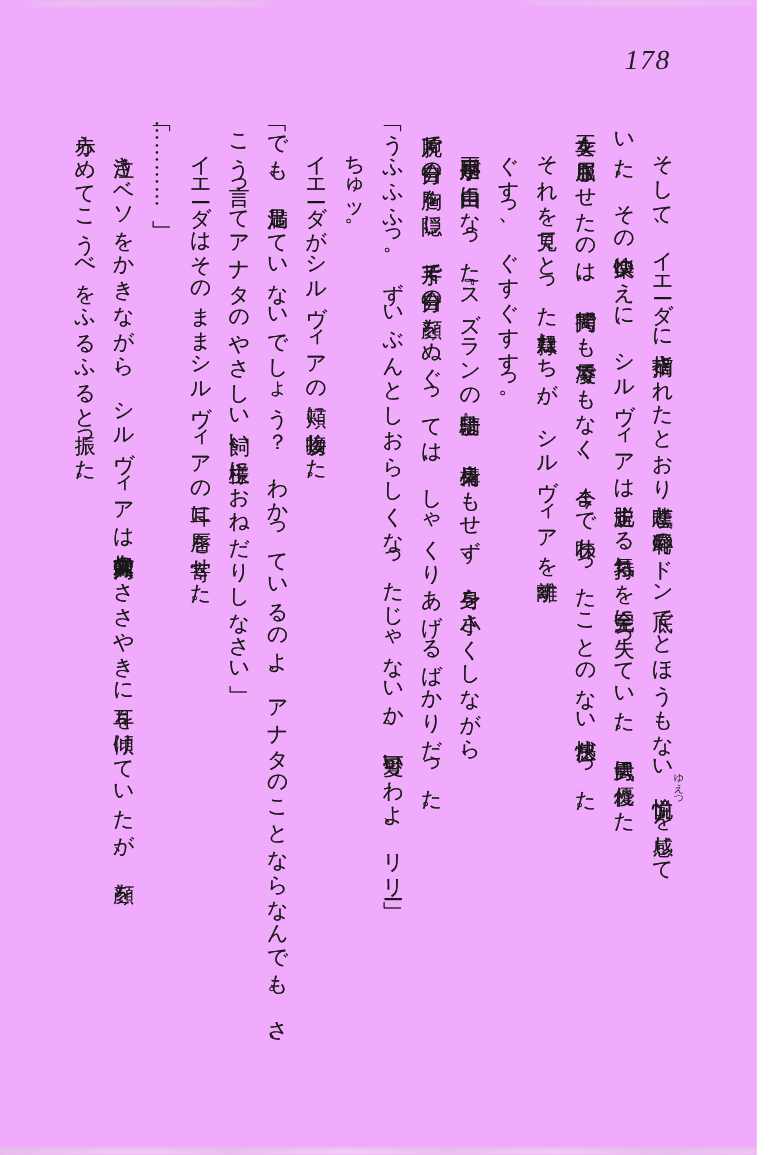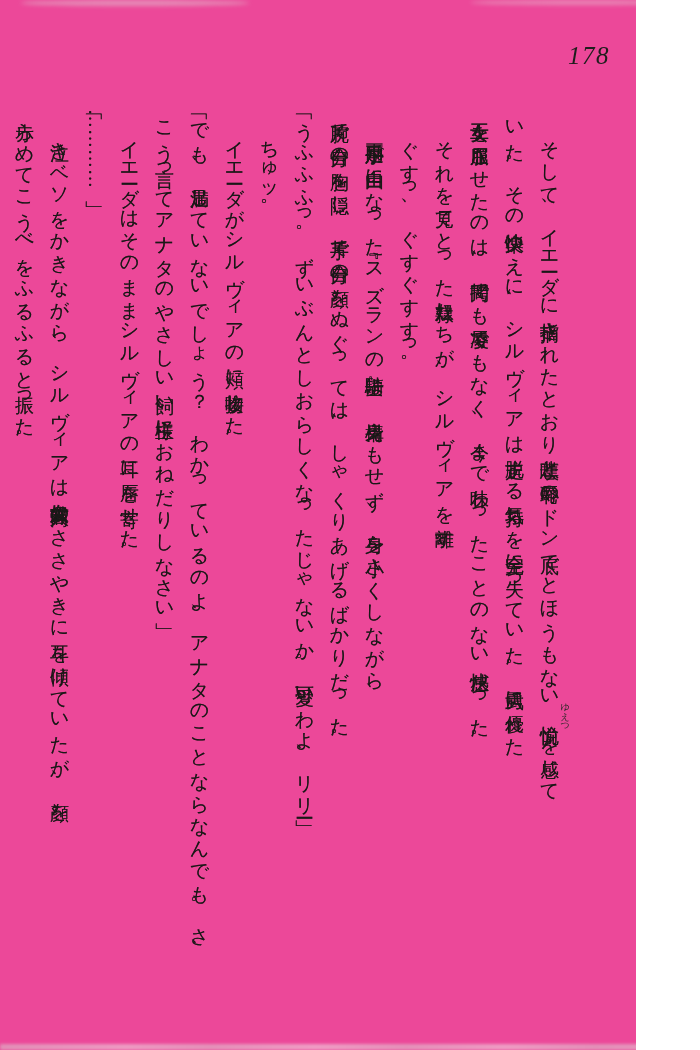--- a/index.html
+++ b/index.html
@@ -2,23 +2,23 @@
 <html lang="ja"><head>
 <meta charset="utf-8">
 <style>
   html, body {
     margin: 0;
     padding: 0;
     background: #ffffff;
   }
   #page {
     position: relative;
-    width: 636px;
+    width: 688px;
     height: 1050px;
-    background: #ec4899;
+    background: #f0abfc;
     overflow: hidden;
     font-family: "Liberation Serif", "DejaVu Serif", serif;
   }
   
   .smudge-top-left {
     position: absolute;
     top: 0; left: 20px;
     width: 230px; height: 6px;
     background: #dedddb;
     opacity: 0.45;

